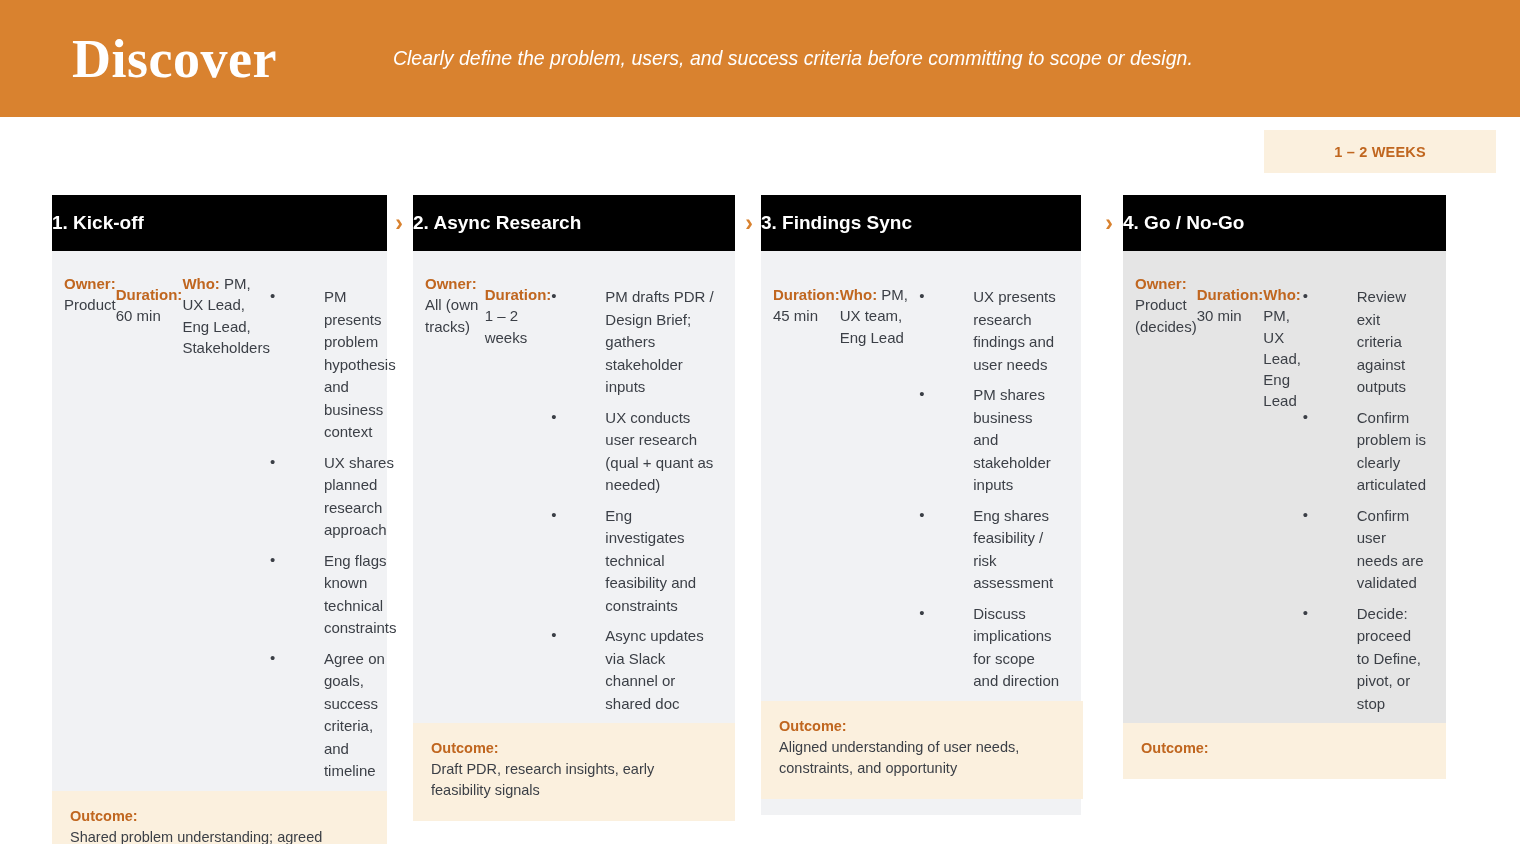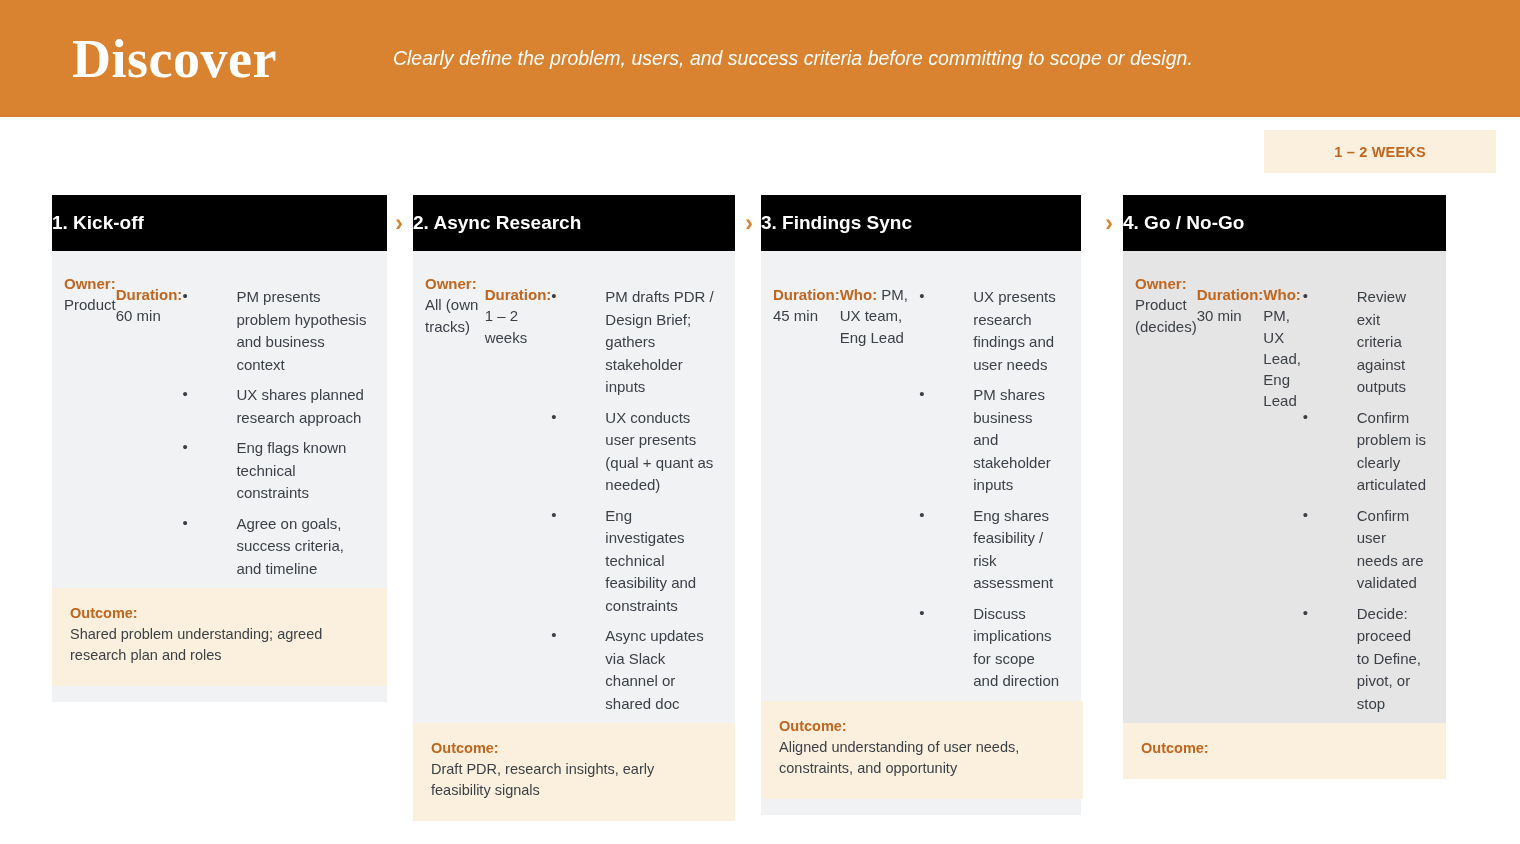--- a/index.html
+++ b/index.html
@@ -213,20 +213,24 @@
       </div>
       <div class="card-body body-gray">
         <div class="meta-line">
           <span class="meta-label">Owner:</span>
           <span>Product</span>
         </div>
         <div class="meta-line meta-gap">
           <span class="meta-label">Duration:</span>
           <span>60 min</span>
         </div>
+        <div class="meta-line">
+          <span class="meta-label">Who:</span>
+          <span>PM, UX Lead, Eng Lead, Stakeholders</span>
+        </div>
         <div class="meta-divider"></div>
         <ul class="bullets">
           <li class="bullet">PM presents problem hypothesis and business context</li>
           <li class="bullet">UX shares planned research approach</li>
           <li class="bullet">Eng flags known technical constraints</li>
           <li class="bullet">Agree on goals, success criteria, and timeline</li>
         </ul>
         <div class="spacer"></div>
       </div>
       <div class="outcome">
@@ -247,21 +251,21 @@
           <span class="meta-label">Owner:</span>
           <span>All (own tracks)</span>
         </div>
         <div class="meta-line meta-gap">
           <span class="meta-label">Duration:</span>
           <span>1 – 2 weeks</span>
         </div>
         <div class="meta-divider"></div>
         <ul class="bullets">
           <li class="bullet">PM drafts PDR / Design Brief; gathers stakeholder inputs</li>
-          <li class="bullet">UX conducts user presents (qual + quant as needed)</li>
+          <li class="bullet">UX conducts user research (qual + quant as needed)</li>
           <li class="bullet">Eng investigates technical feasibility and constraints</li>
           <li class="bullet">Async updates via Slack channel or shared doc</li>
         </ul>
         <div class="spacer"></div>
       </div>
       <div class="outcome">
         <span class="outcome-label">Outcome:</span>
         <span class="outcome-text">Draft PDR, research insights, early feasibility signals</span>
       </div>
     </div>

